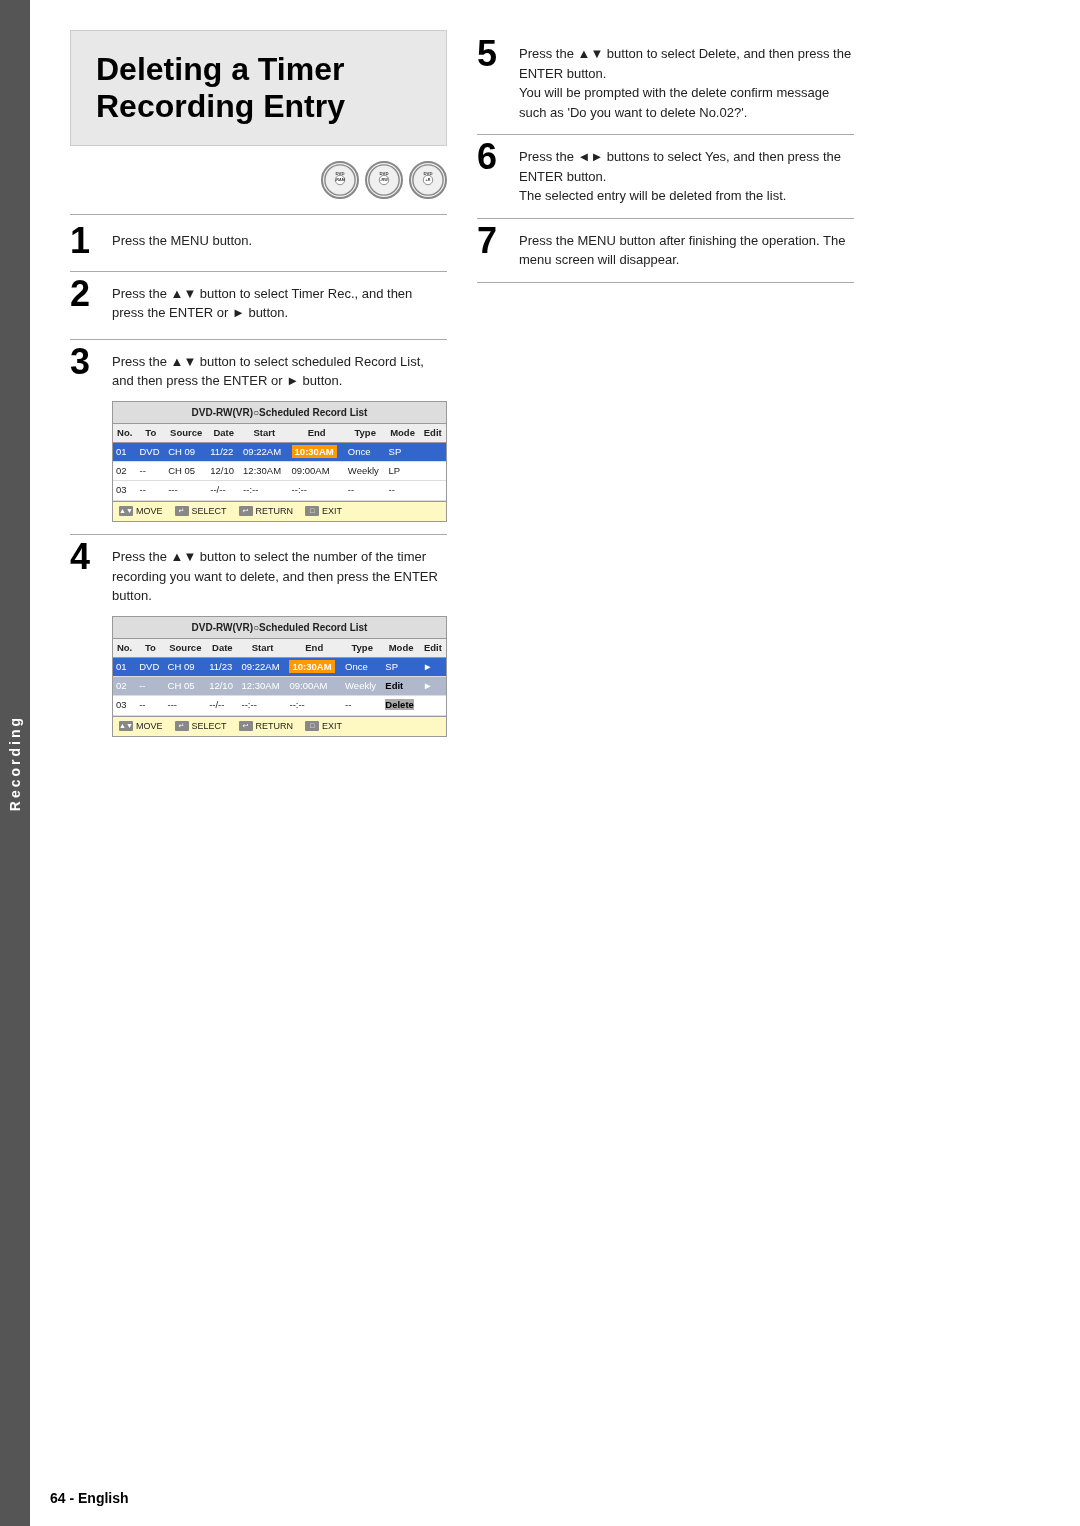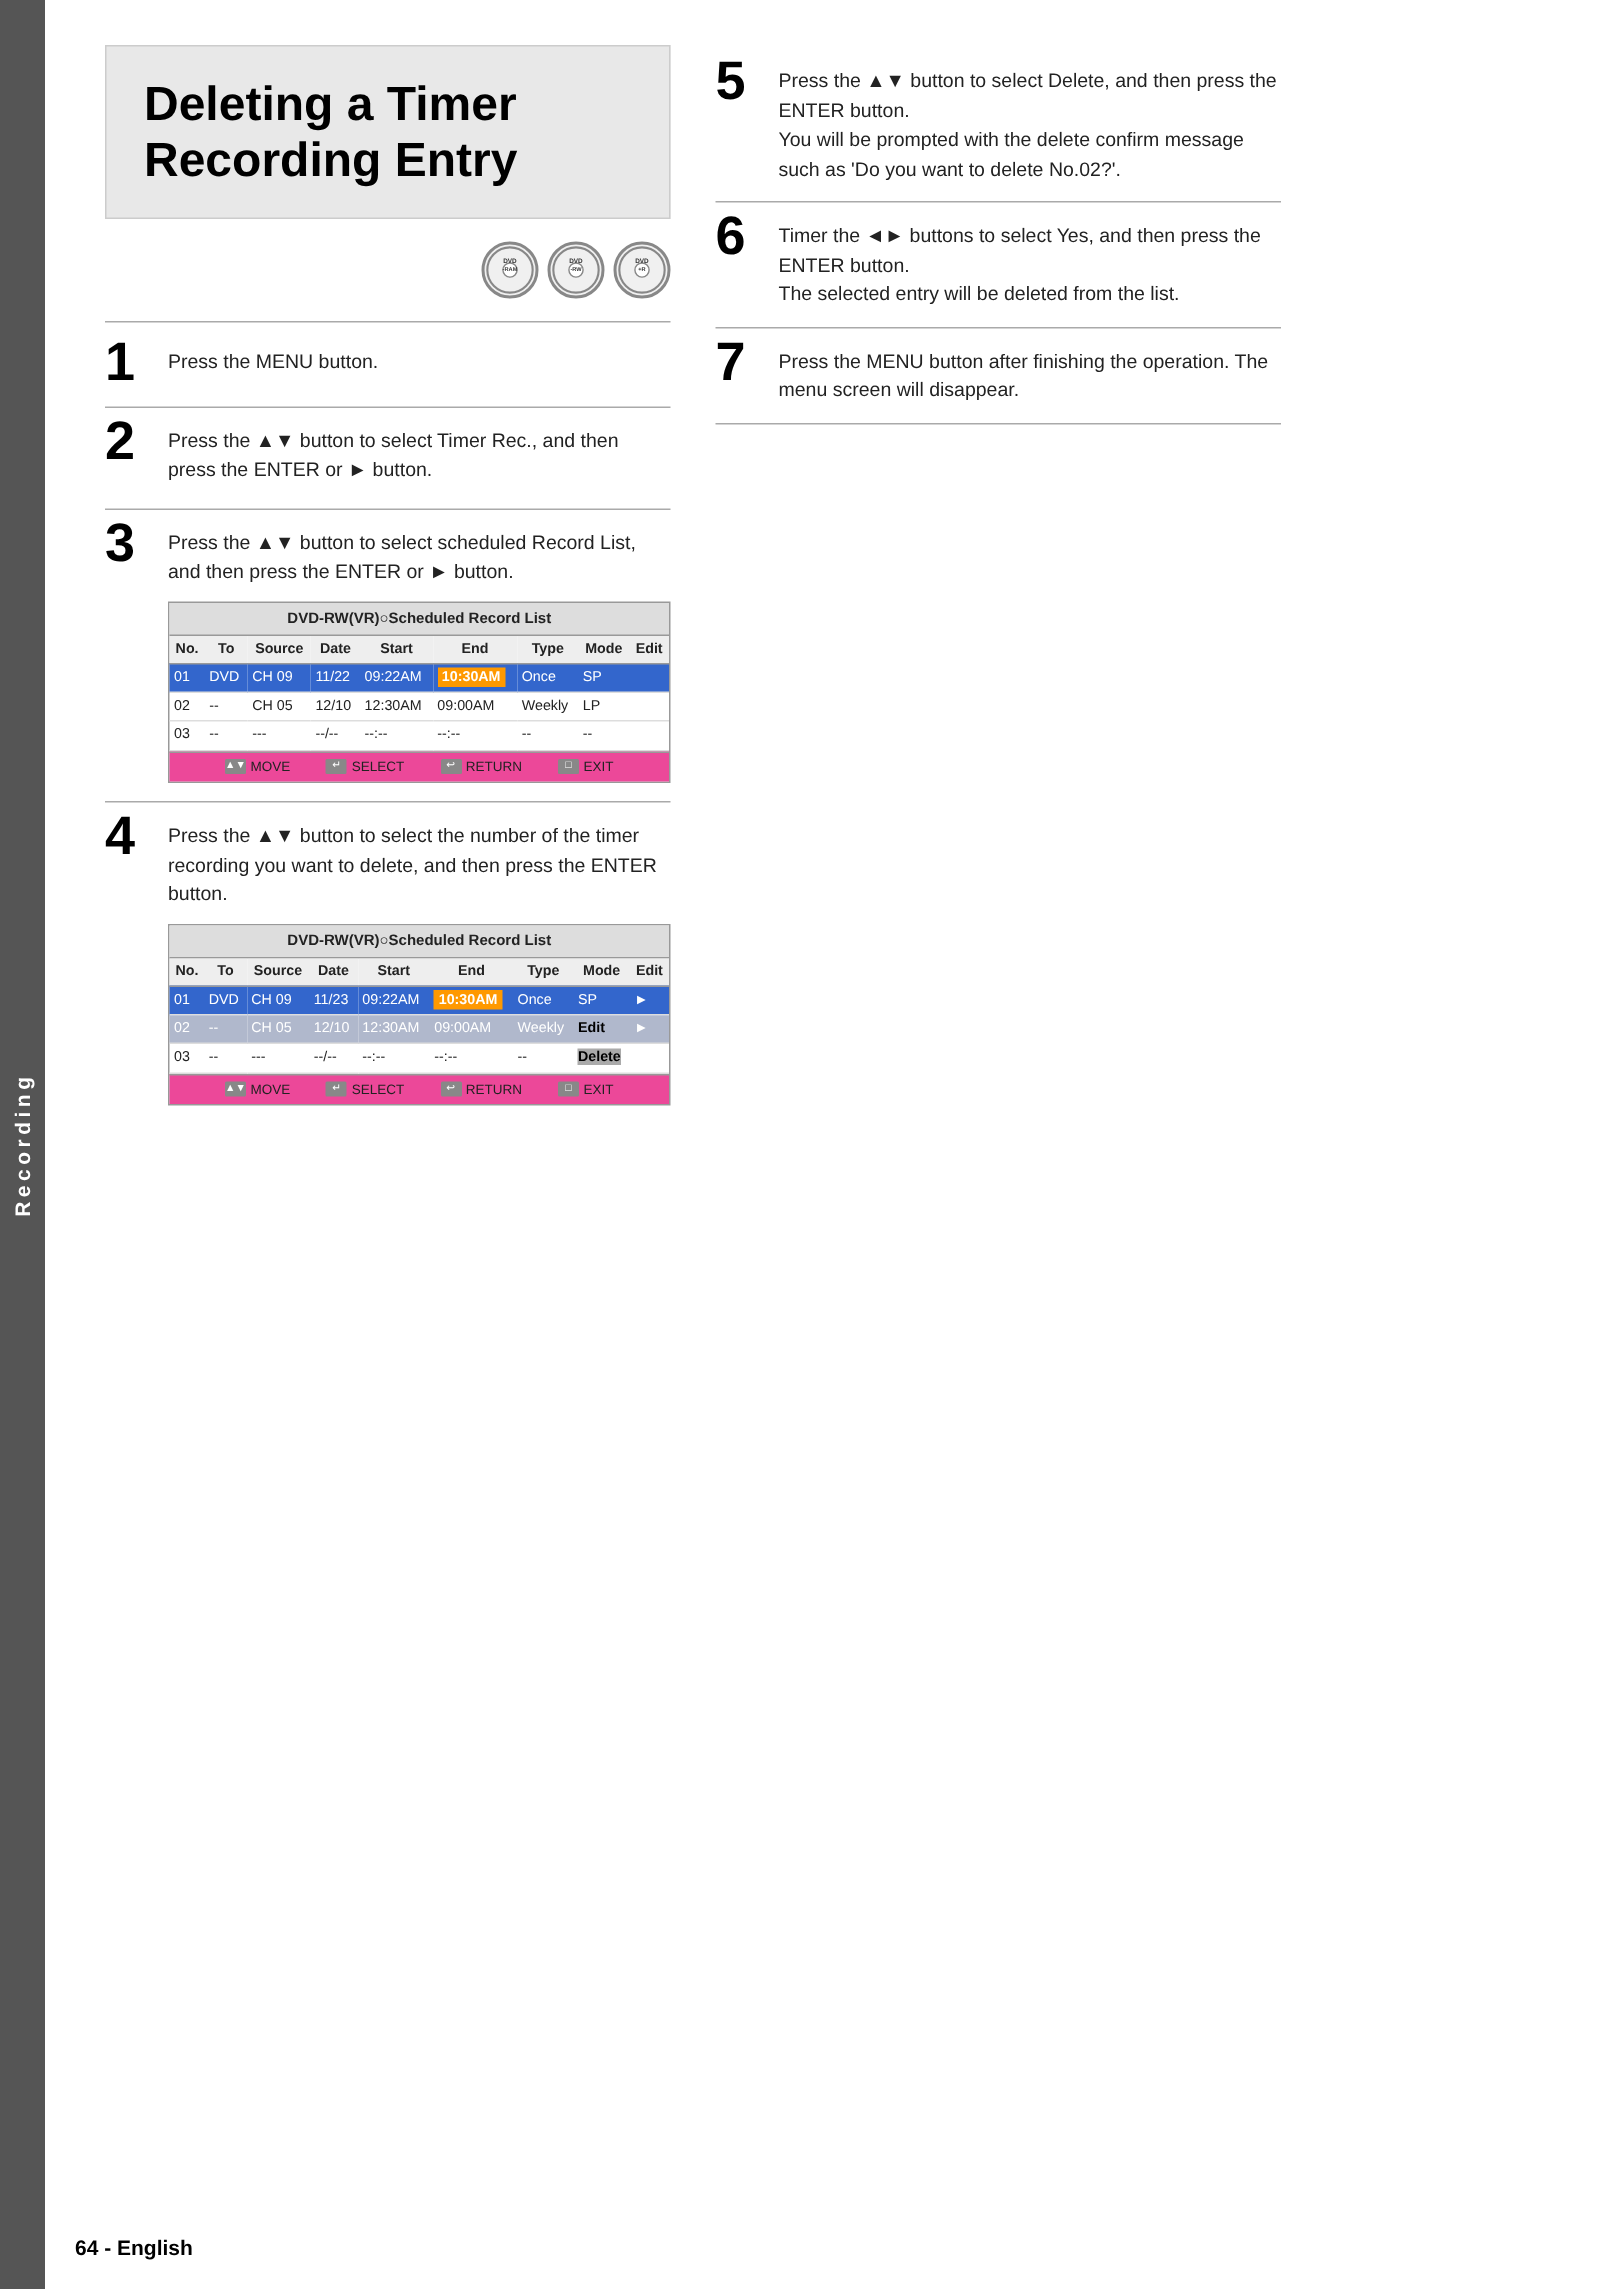--- a/index.html
+++ b/index.html
@@ -196,26 +196,25 @@
       color: #000;
     }
     .cell-delete {
       font-weight: bold;
       color: #000;
       background: #aaa;
     }
 
     .record-list-footer {
       display: flex;
-      gap: 24px;
+      gap: 12px;
       padding: 3px 6px;
       font-size: 9px;
-      background: #ec4899;
+      background: #fef9c3;
       border-top: 1px solid #999;
-      justify-content: center;
     }
     .footer-item {
       display: flex;
       align-items: center;
       gap: 3px;
     }
     .footer-icon {
       display: inline-block;
       width: 14px;
       height: 10px;
@@ -498,21 +497,21 @@
         <div class="right-step-number">5</div>
         <div class="right-step-content">
           <p>Press the ▲▼ button to select Delete, and then press the ENTER button.</p>
           <div class="bullet">You will be prompted with the delete confirm message such as 'Do you want to delete No.02?'.</div>
         </div>
       </div>
 
       <div class="right-step">
         <div class="right-step-number">6</div>
         <div class="right-step-content">
-          <p>Timer the ◄► buttons to select Yes, and then press the ENTER button.</p>
+          <p>Press the ◄► buttons to select Yes, and then press the ENTER button.</p>
           <div class="bullet">The selected entry will be deleted from the list.</div>
         </div>
       </div>
 
       <div class="right-step">
         <div class="right-step-number">7</div>
         <div class="right-step-content">
           <p>Press the MENU button after finishing the operation. The menu screen will disappear.</p>
         </div>
       </div>

